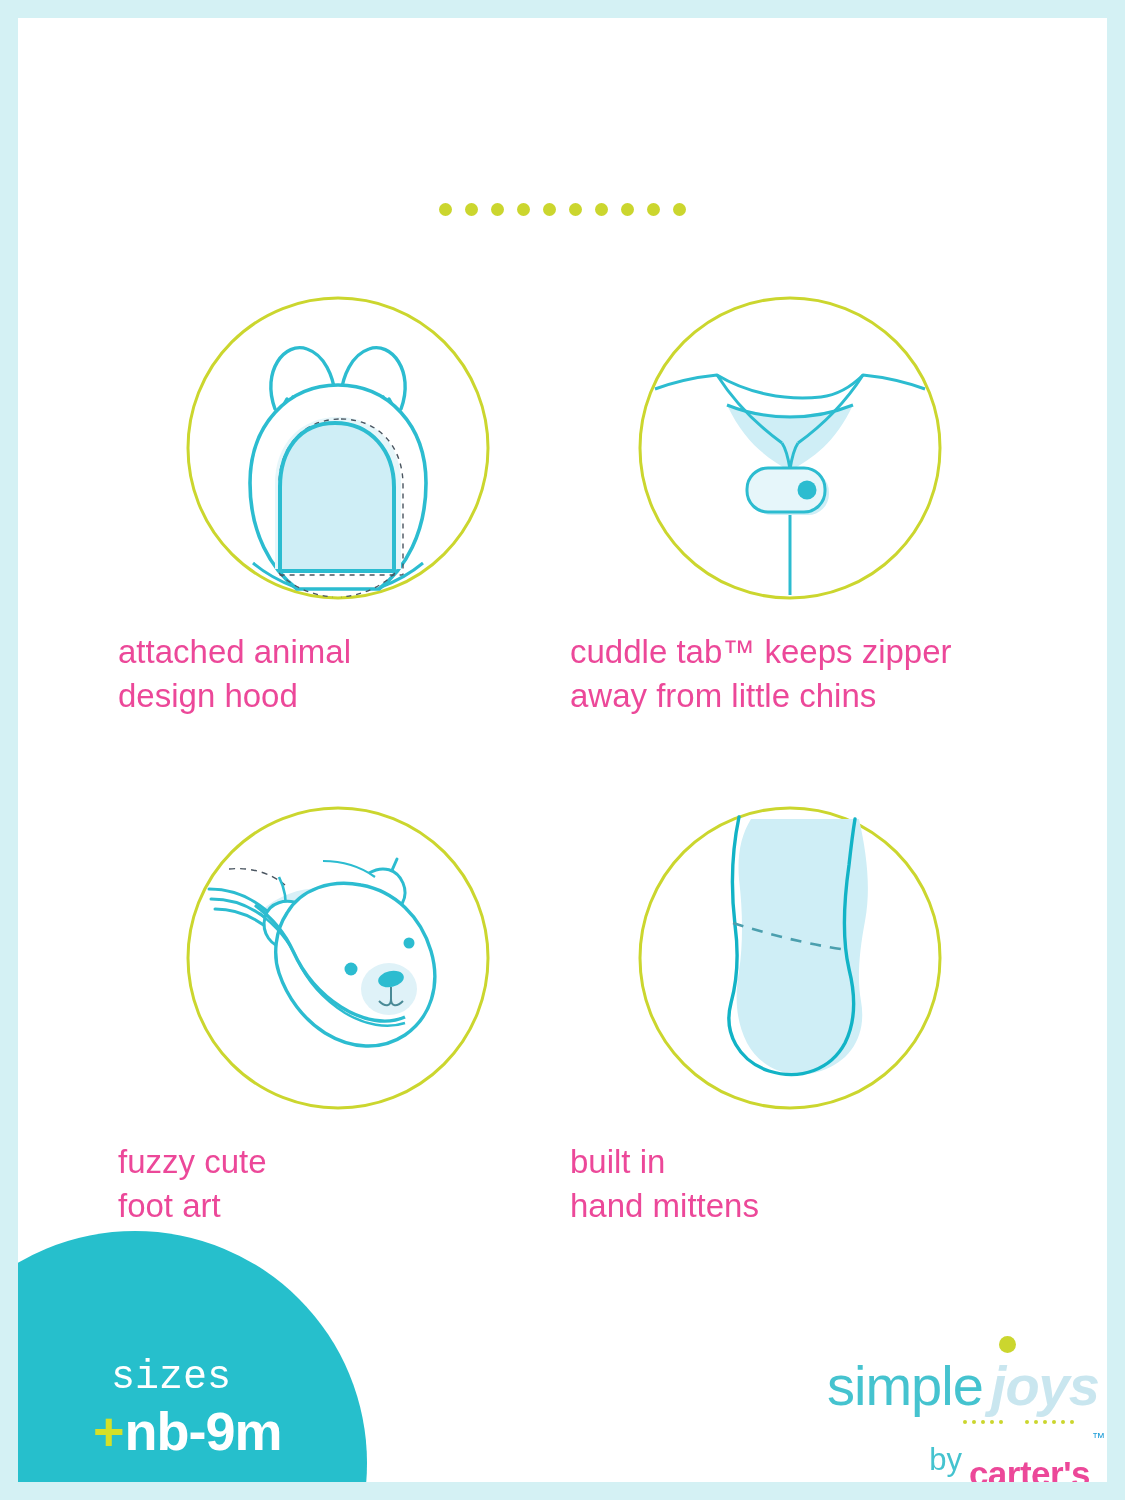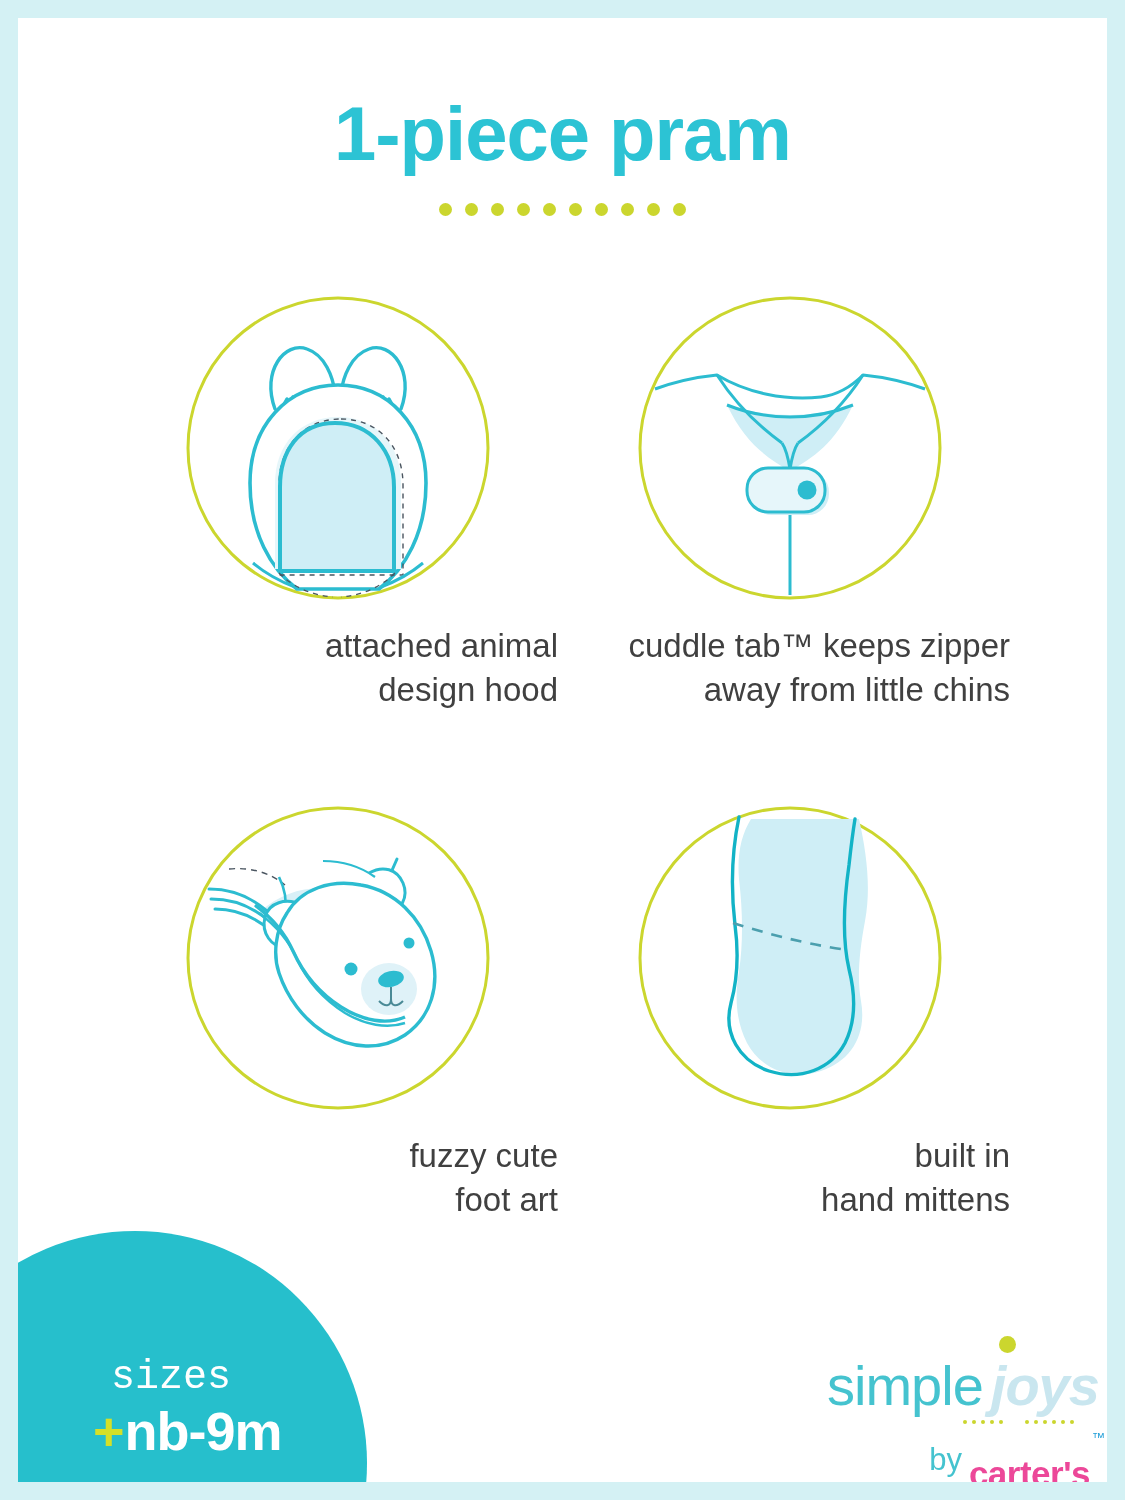--- a/index.html
+++ b/index.html
@@ -60,25 +60,25 @@
     width: 440px;
   }
   .feature .circle-wrap {
     position: relative;
     width: 310px;
     height: 310px;
     margin: 0 auto;
   }
   .feature svg { display: block; }
   .caption {
-    margin-top: 21px;
-    text-align: right;
+    margin-top: 27px;
+    text-align: left;
     font-size: 33px;
     line-height: 1.32;
-    color: #404040;
+    color: #ec4899;
     font-family: "Liberation Sans", sans-serif;
   }
   .caption .l2 { display: block; }
 
   #feature-1 { left: 100px;  top: 275px; }
   #feature-2 { left: 552px;  top: 275px; }
   #feature-3 { left: 100px;  top: 785px; }
   #feature-4 { left: 552px;  top: 785px; }
 
   
@@ -204,21 +204,20 @@
     align-self: flex-start;
     margin-top: 2px;
   }
 </style>
 </head>
 <body>
 
 <div id="page">
   <div id="panel">
 
-    <div id="title">1-piece pram</div>
     <div id="dots-row">
       <span></span>
       <span></span>
       <span></span>
       <span></span>
       <span></span>
       <span></span>
       <span></span>
       <span></span>
       <span></span>

